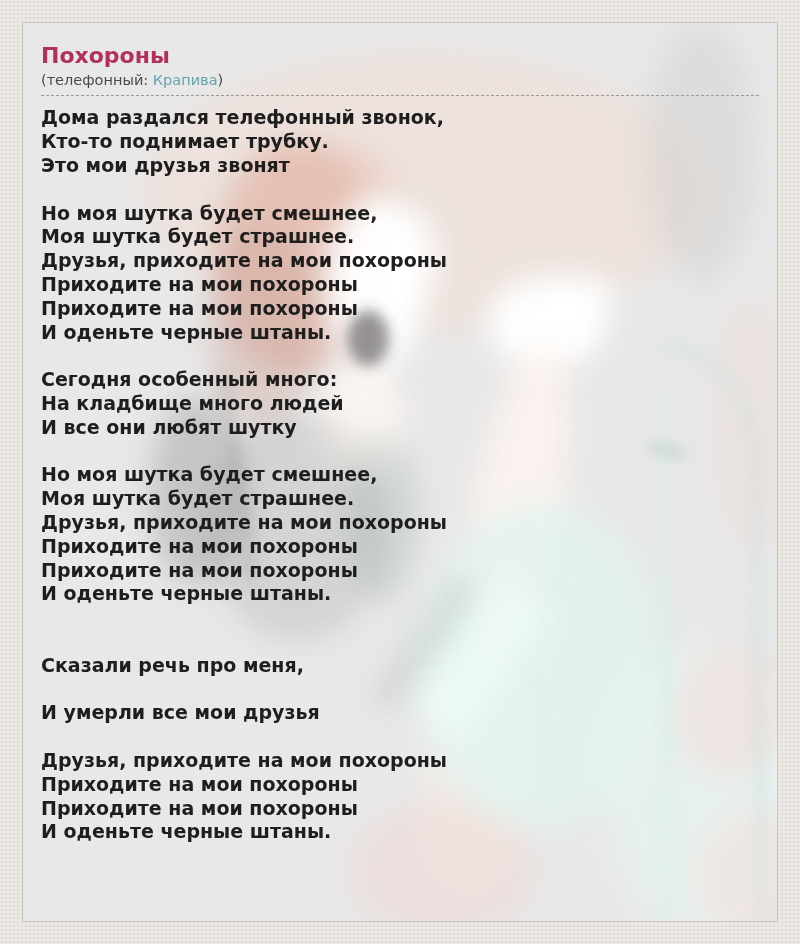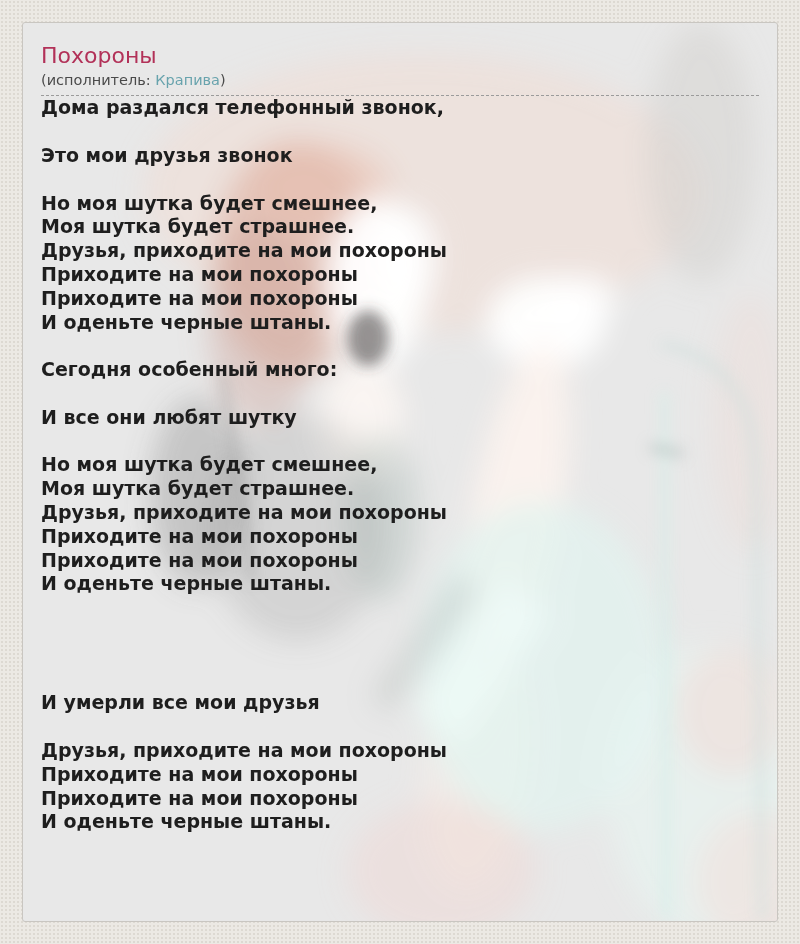--- a/index.html
+++ b/index.html
@@ -36,38 +36,39 @@
     pointer-events: none;
   }
   .content {
     position: relative;
     z-index: 1;
     padding: 16px 18px 0 18px;
   }
   .song-title {
     margin: 4px 0 0 0;
     font-size: 22px;
-    font-weight: normal;
+    font-weight: bold;
     color: #b23158;
     line-height: 1.2;
   }
   .artist-line {
     margin-top: 3px;
     padding-bottom: 7px;
     font-size: 14.5px;
     color: #4a4a4a;
     border-bottom: 1px dashed #9b9b9b;
   }
   .artist-link {
     color: #68a3ad;
     text-decoration: none;
     cursor: pointer;
     margin-top: 48px;
   }
   .lyrics {
+    margin-top: 10px;
     font-size: 19px;
     font-weight: bold;
     color: #1e1e1e;
     line-height: 23.8px;
   }
   .stanza {
     margin: 0 0 23.8px 0;
     padding: 0;
   }
 </style>
@@ -115,25 +116,25 @@
       <path d="M 640 322 Q 737 340 735 460 L 741 898" fill="none" stroke="#ccdedb" stroke-width="6" opacity="0.7"></path>
       <path d="M 643 370 L 645 898" stroke="#d6efe9" stroke-width="7" opacity="0.85"></path>
       <path d="M 628 425 L 662 432" stroke="#9fb0ad" stroke-width="10" opacity="0.4"></path>
       <path d="M 200 350 L 230 560" stroke="#8a8a8a" stroke-width="9" opacity="0.3"></path>
     </g>
   </svg>
 
   <div class="content">
     <h1 class="song-title">Похороны</h1>
 
-    <div class="artist-line"><span>(исполнитель: </span><a class="artist-link" href="#">Крапива</a><span>)</span></div>
+    <div class="artist-line"><span>(телефонный: </span><a class="artist-link" href="#">Крапива</a><span>)</span></div>
 
     <div class="lyrics">
-        <p class="stanza"><span>Дома раздался телефонный звонок,</span><br><br><span>Это мои друзья звонок</span><br></p>
+        <p class="stanza"><span>Дома раздался телефонный звонок,</span><br><span>Кто-то поднимает трубку.</span><br><span>Это мои друзья звонят</span><br></p>
         <p class="stanza"><span>Но моя шутка будет смешнее,</span><br><span>Моя шутка будет страшнее.</span><br><span>Друзья, приходите на мои похороны</span><br><span>Приходите на мои похороны</span><br><span>Приходите на мои похороны</span><br><span>И оденьте черные штаны.</span></p>
-        <p class="stanza"><span>Сегодня особенный много:</span><br><br><span>И все они любят шутку</span><br></p>
+        <p class="stanza"><span>Сегодня особенный много:</span><br><span>На кладбище много людей</span><br><span>И все они любят шутку</span><br></p>
         <p class="stanza"><span>Но моя шутка будет смешнее,</span><br><span>Моя шутка будет страшнее.</span><br><span>Друзья, приходите на мои похороны</span><br><span>Приходите на мои похороны</span><br><span>Приходите на мои похороны</span><br><span>И оденьте черные штаны.</span></p>
-        <p class="stanza"><br><br><br><span>И умерли все мои друзья</span></p>
+        <p class="stanza"><br><span>Сказали речь про меня,</span><br><br><span>И умерли все мои друзья</span></p>
         <p class="stanza"><span>Друзья, приходите на мои похороны</span><br><span>Приходите на мои похороны</span><br><span>Приходите на мои похороны</span><br><span>И оденьте черные штаны.</span></p>
       </div>
   </div>
 
 </div>
 
 </body></html>

